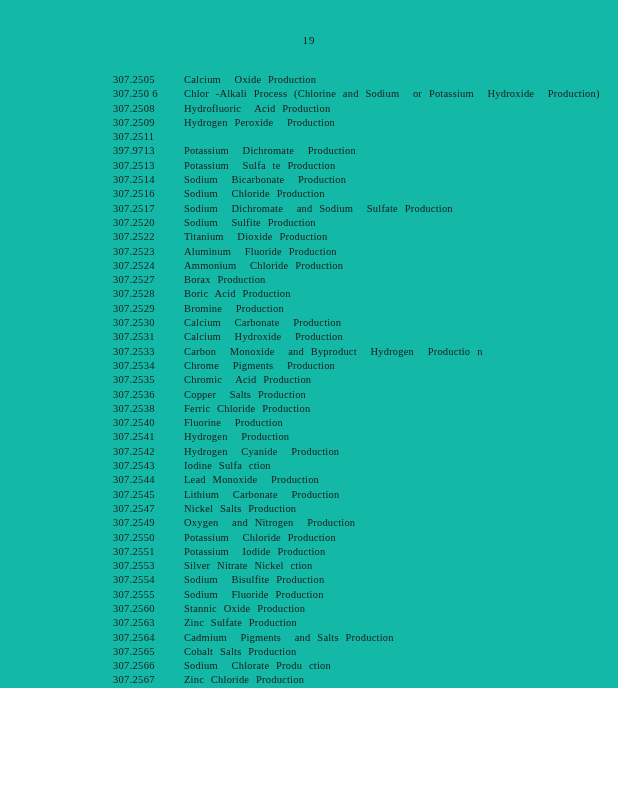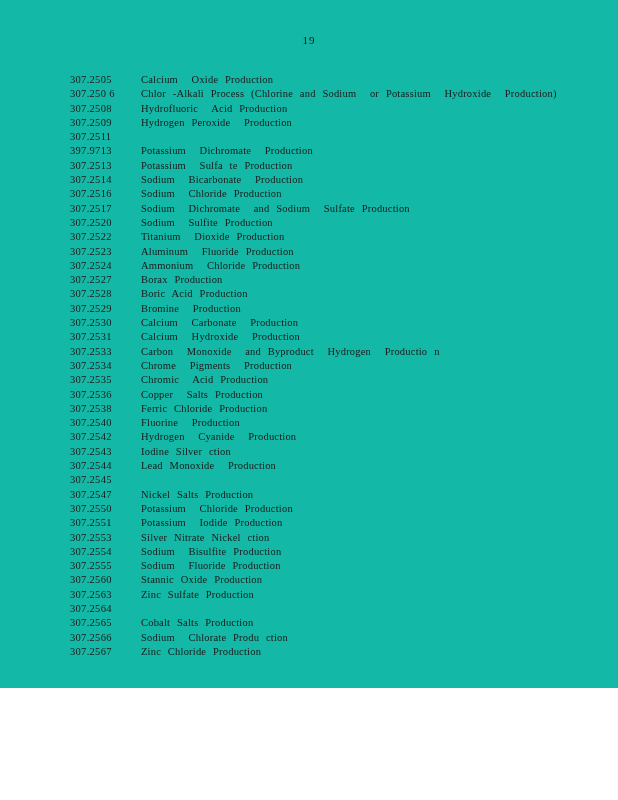--- a/index.html
+++ b/index.html
@@ -31,20 +31,21 @@
     left: 70px;
     right: 20px;
   }
   .row {
     display: flex;
     align-items: baseline;
     height: 14.3px;
     line-height: 14.3px;
     font-size: 10.5px;
     white-space: pre;
+    margin-left: 43px;
   }
   .sec {
     flex: 0 0 71px;
     letter-spacing: 0.3px;
   }
   .title {
     word-spacing: 0.38em;
     letter-spacing: 0.2px;
   }
 </style>
@@ -171,45 +172,54 @@
   <div class="row">
     <span class="sec">307.2538</span>
     <span class="title">Ferric Chloride Production</span>
   </div>
 
   <div class="row">
     <span class="sec">307.2540</span>
     <span class="title">Fluorine  Production</span>
   </div>
 
+  <div class="row">
+    <span class="sec">307.2541</span>
+    <span class="title">Hydrogen  Production</span>
+  </div>
 
   <div class="row">
     <span class="sec">307.2542</span>
     <span class="title">Hydrogen  Cyanide  Production</span>
   </div>
 
   <div class="row">
     <span class="sec">307.2543</span>
-    <span class="title">Iodine Silver ction</span>
+    <span class="title">Iodine Sulfa ction</span>
   </div>
 
   <div class="row">
     <span class="sec">307.2544</span>
     <span class="title">Lead Monoxide  Production</span>
   </div>
 
   <div class="row">
     <span class="sec">307.2545</span>
+    <span class="title">Lithium  Carbonate  Production</span>
   </div>
 
   <div class="row">
     <span class="sec">307.2547</span>
     <span class="title">Nickel Salts Production</span>
   </div>
 
+  <div class="row">
+    <span class="sec">307.2549</span>
+    <span class="title">Oxygen  and Nitrogen  Production</span>
+  </div>
 
   <div class="row">
     <span class="sec">307.2550</span>
     <span class="title">Potassium  Chloride Production</span>
   </div>
 
   <div class="row">
     <span class="sec">307.2551</span>
     <span class="title">Potassium  Iodide Production</span>
   </div>
@@ -234,20 +244,21 @@
     <span class="title">Stannic Oxide Production</span>
   </div>
 
   <div class="row">
     <span class="sec">307.2563</span>
     <span class="title">Zinc Sulfate Production</span>
   </div>
 
   <div class="row">
     <span class="sec">307.2564</span>
+    <span class="title">Cadmium  Pigments  and Salts Production</span>
   </div>
 
   <div class="row">
     <span class="sec">307.2565</span>
     <span class="title">Cobalt Salts Production</span>
   </div>
 
   <div class="row">
     <span class="sec">307.2566</span>
     <span class="title">Sodium  Chlorate Produ ction</span>

